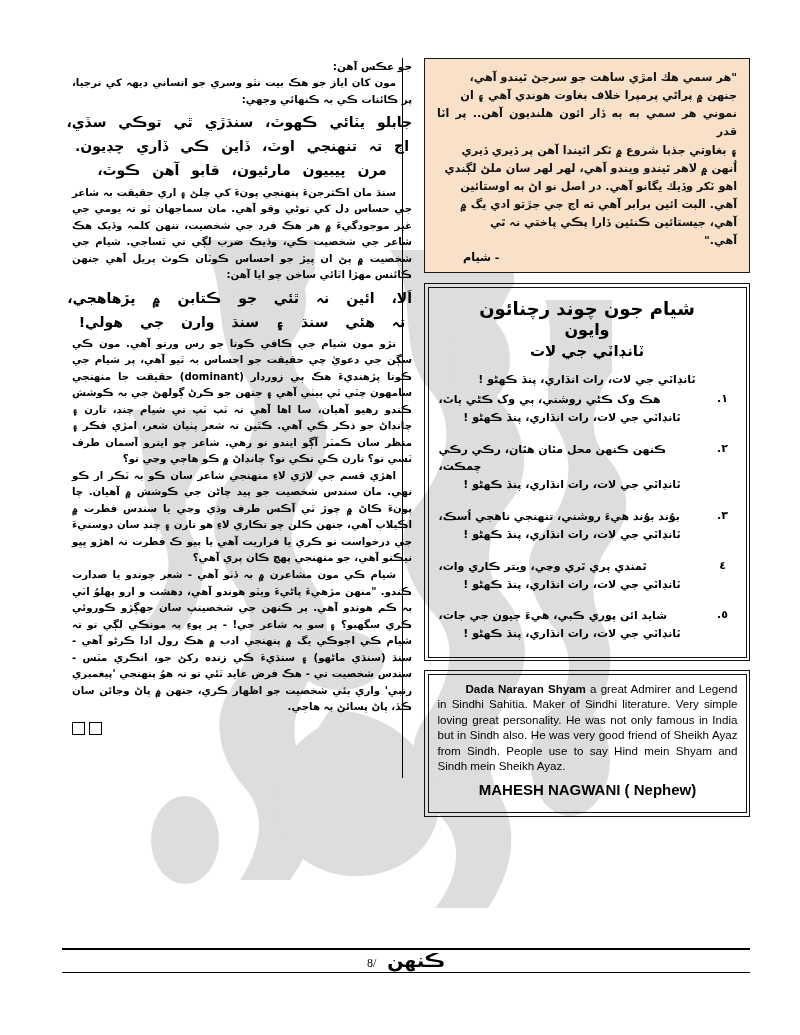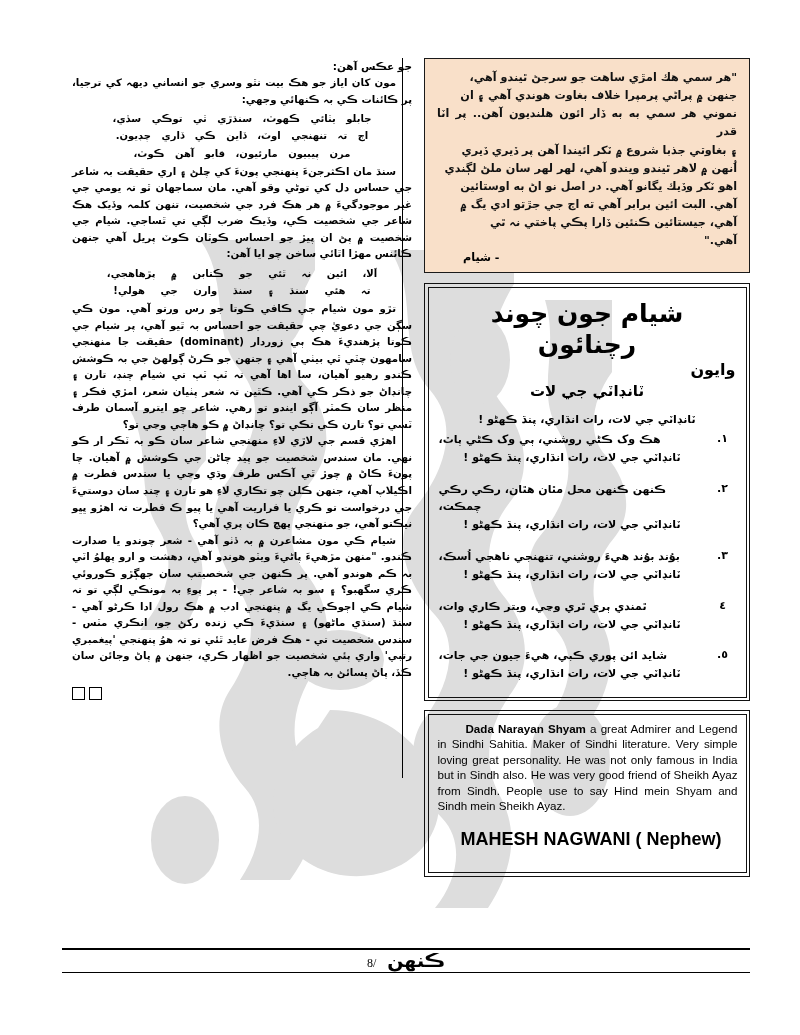--- a/index.html
+++ b/index.html
@@ -88,21 +88,21 @@
     font-size: 10.2px;
     line-height: 1.62;
     margin: 0 0 0px 0;
     text-align: justify;
     text-align-last: right;
     font-weight: 600;
   }
   .prose-p.indent { text-indent: 16px; }
   .verse-block {
     margin: 2px 0 2px 0;
-    font-size: 10px;
+    font-size: 14px;
     line-height: 1.72;
     font-weight: 600;
   }
   .verse-line {
     text-align: center;
     letter-spacing: 0.6px;
     word-spacing: 7px;
     white-space: nowrap;
   }
   .couplet-wide {
@@ -170,30 +170,29 @@
     box-sizing: border-box;
     background: transparent;
   }
   .poem-title {
     direction: rtl;
     text-align: center;
     font-weight: bold;
     color: #000;
   }
   .poem-title .t1 {
-    font-size: 25px;
+    font-size: 18px;
     line-height: 1.25;
     display: block;
     letter-spacing: 0.5px;
   }
   .poem-title .t2 {
     font-size: 16px;
     line-height: 1.3;
     display: block;
-    text-align: right;
   }
   .poem-title .t3 {
     font-size: 15px;
     line-height: 1.35;
     display: block;
     margin-bottom: 4px;
   }
 
   .refrain-top {
     direction: rtl;
@@ -259,24 +258,24 @@
     font-family: "Liberation Sans", sans-serif;
     font-size: 11.6px;
     line-height: 1.33;
     color: #000;
     margin: 0;
     text-align: justify;
   }
   .bio-text b { font-weight: bold; padding-left: 28px; }
   .bio-author {
     font-family: "Liberation Sans", sans-serif;
-    font-size: 18px;
-    font-weight: bold;
-    margin: 16px;
-    text-align: right;
+    font-size: 15px;
+    font-weight: bold;
+    margin: 8px;
+    text-align: center;
     direction: ltr;
   }
 
   
   .footer {
     position: absolute;
     left: 62px;
     top: 948px;
     width: 688px;
     z-index: 4;

